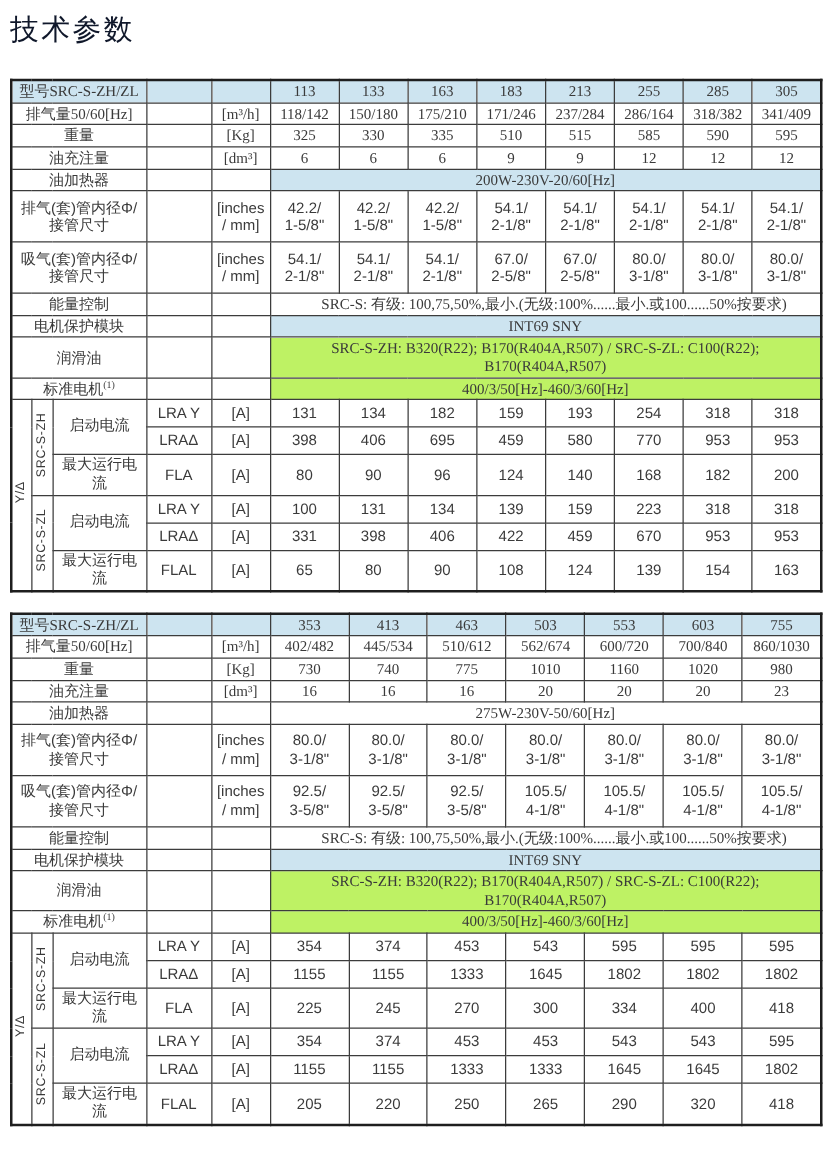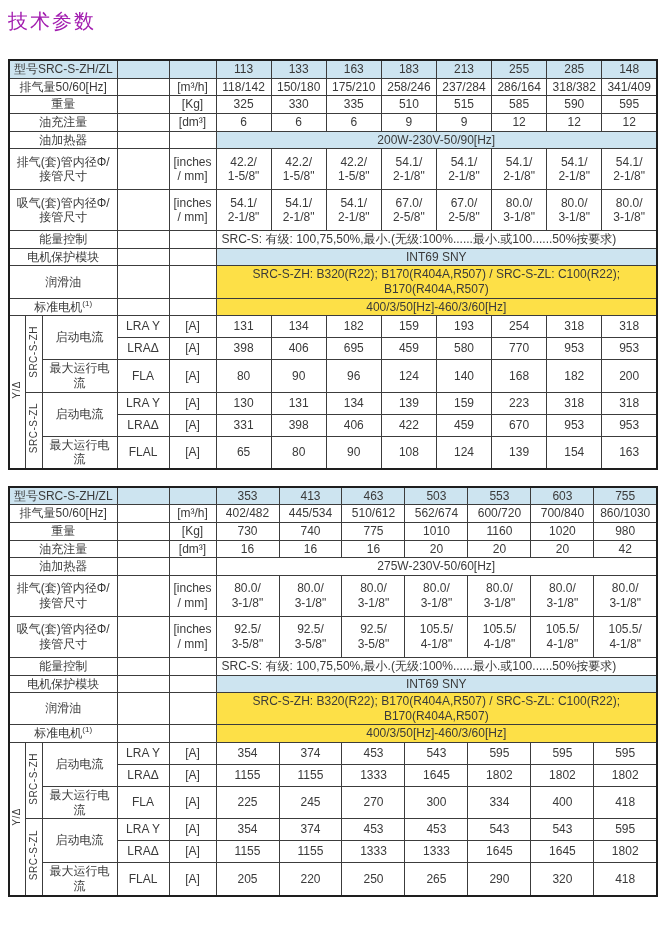--- a/index.html
+++ b/index.html
@@ -4,23 +4,23 @@
 <style>
   html,body{margin:0;padding:0;background:#ffffff;}
   body{
     width:666px;
     font-family:"Liberation Sans","DejaVu Sans",sans-serif;
     color:#3a3a3a;
     -webkit-font-smoothing:antialiased;
   }
   .page{padding:6px 8px 10px 8px;}
   .page-title{
-    font-size:20px;
+    font-size:23px;
     font-weight:400;
-    color:#a21caf;
+    color:#0f172a;
     letter-spacing:2px;
     margin:2px 0 24px 0;
   }
   table.spec{
     border-collapse:collapse;
     table-layout:fixed;
     width:650px;
     margin:0 0 16px 0;
     border:2px solid #1e1e1e;
   }
@@ -28,29 +28,29 @@
     border:1px solid #3c3c3c;
     text-align:center;
     vertical-align:middle;
     font-size:12px;
     line-height:1.22;
     padding:1px 2px;
     overflow:hidden;
     white-space:pre-line;
     color:#3a3a3a;
   }
-  tr.h-base{height:17px;}
+  tr.h-base{height:17px;font-family:Liberation Serif, serif;}
   tr.h-tall{height:41px;margin-left:20px;}
   tr.h-cur{height:22px;}
   td.bg-blue{background:#cde4f0;}
-  td.bg-gray{background:#fde047;}
+  td.bg-gray{background:#bef264;}
   td.merged{font-size:11.5px;}
-  td.merged.left{text-align:left;padding-left:5px;}
+  td.merged.left{text-align:center;padding-left:16px;}
   td.lbl{font-size:12px;}
-  td.typ{font-size:11px;padding:1px 1px;}
+  td.typ{font-size:11px;padding:1px 1px;font-family:Liberation Mono, monospace;}
   td.unit{font-size:11.5px;}
   td.rot-cell{padding:0;}
   span.rot{
     display:inline-block;
     writing-mode:vertical-rl;
     transform:rotate(180deg);
     font-size:10px;
     letter-spacing:0.5px;
     line-height:1;
     white-space:nowrap;
@@ -84,30 +84,30 @@
           <td class="lbl bg-blue" colspan="3">型号SRC-S-ZH/ZL</td>
           <td class="bg-blue"></td>
           <td class="bg-blue"></td>
           <td class="bg-blue">113</td>
           <td class="bg-blue">133</td>
           <td class="bg-blue">163</td>
           <td class="bg-blue">183</td>
           <td class="bg-blue">213</td>
           <td class="bg-blue">255</td>
           <td class="bg-blue">285</td>
-          <td class="bg-blue">148</td>
+          <td class="bg-blue">305</td>
         </tr>
         <tr class="h-base">
           <td class="lbl" colspan="3">排气量50/60[Hz]</td>
           <td></td>
           <td class="unit">[m³/h]</td>
           <td class="val">118/142</td>
           <td class="val">150/180</td>
           <td class="val">175/210</td>
-          <td class="val">258/246</td>
+          <td class="val">171/246</td>
           <td class="val">237/284</td>
           <td class="val">286/164</td>
           <td class="val">318/382</td>
           <td class="val">341/409</td>
         </tr>
         <tr class="h-base">
           <td class="lbl" colspan="3">重量</td>
           <td></td>
           <td class="unit">[Kg]</td>
           <td class="val">325</td>
@@ -129,21 +129,21 @@
           <td class="val">9</td>
           <td class="val">9</td>
           <td class="val">12</td>
           <td class="val">12</td>
           <td class="val">12</td>
         </tr>
         <tr class="h-base">
           <td class="lbl" colspan="3">油加热器</td>
           <td></td>
           <td class="unit"></td>
-          <td class="merged bg-blue" colspan="8">200W-230V-50/90[Hz]</td>
+          <td class="merged bg-blue" colspan="8">200W-230V-20/60[Hz]</td>
         </tr>
         <tr class="h-tall">
           <td class="lbl" colspan="3">排气(套)管内径Φ/
 接管尺寸</td>
           <td></td>
           <td class="unit">[inches
 / mm]</td>
           <td class="val">42.2/
 1-5/8"</td>
           <td class="val">42.2/
@@ -246,21 +246,21 @@
           <td class="val">140</td>
           <td class="val">168</td>
           <td class="val">182</td>
           <td class="val">200</td>
         </tr>
         <tr class="h-cur">
           <td rowspan="3" class="rot-cell"><span class="rot">SRC-S-ZL</span></td>
           <td rowspan="2" class="typ">启动电流</td>
           <td>LRA Y</td>
           <td class="unit">[A]</td>
-          <td class="val">130</td>
+          <td class="val">100</td>
           <td class="val">131</td>
           <td class="val">134</td>
           <td class="val">139</td>
           <td class="val">159</td>
           <td class="val">223</td>
           <td class="val">318</td>
           <td class="val">318</td>
         </tr>
         <tr class="h-cur">
           <td>LRAΔ</td>
@@ -345,21 +345,21 @@
         <tr class="h-base">
           <td class="lbl" colspan="3">油充注量</td>
           <td></td>
           <td class="unit">[dm³]</td>
           <td class="val">16</td>
           <td class="val">16</td>
           <td class="val">16</td>
           <td class="val">20</td>
           <td class="val">20</td>
           <td class="val">20</td>
-          <td class="val">42</td>
+          <td class="val">23</td>
         </tr>
         <tr class="h-base">
           <td class="lbl" colspan="3">油加热器</td>
           <td></td>
           <td class="unit"></td>
           <td class="merged" colspan="7">275W-230V-50/60[Hz]</td>
         </tr>
         <tr class="h-tall">
           <td class="lbl" colspan="3">排气(套)管内径Φ/
 接管尺寸</td>

